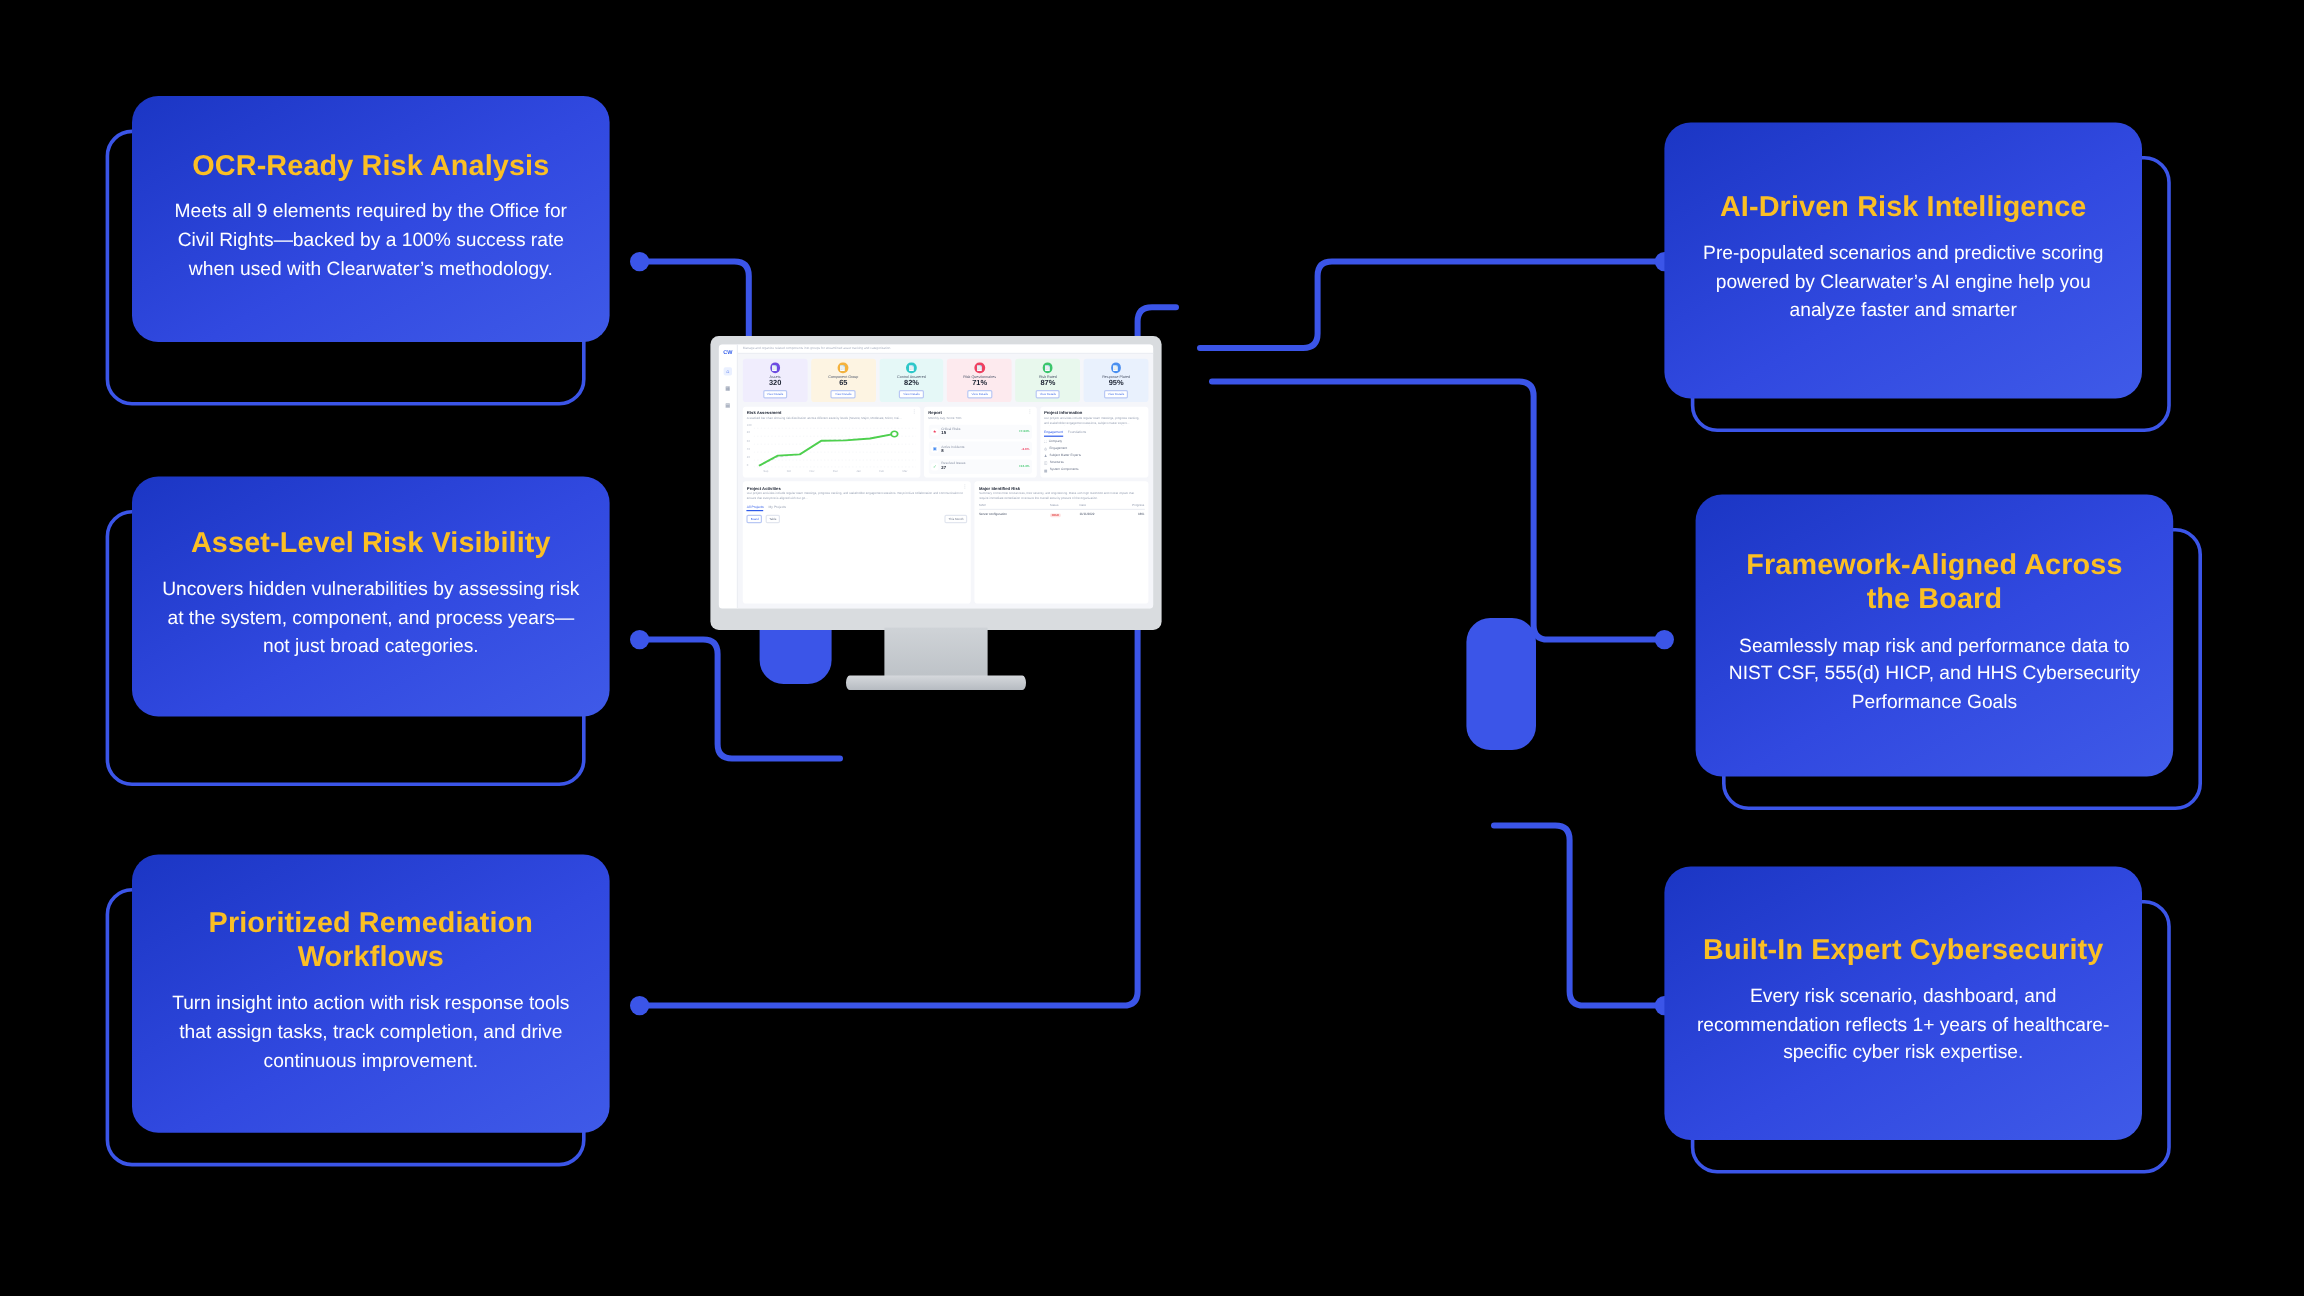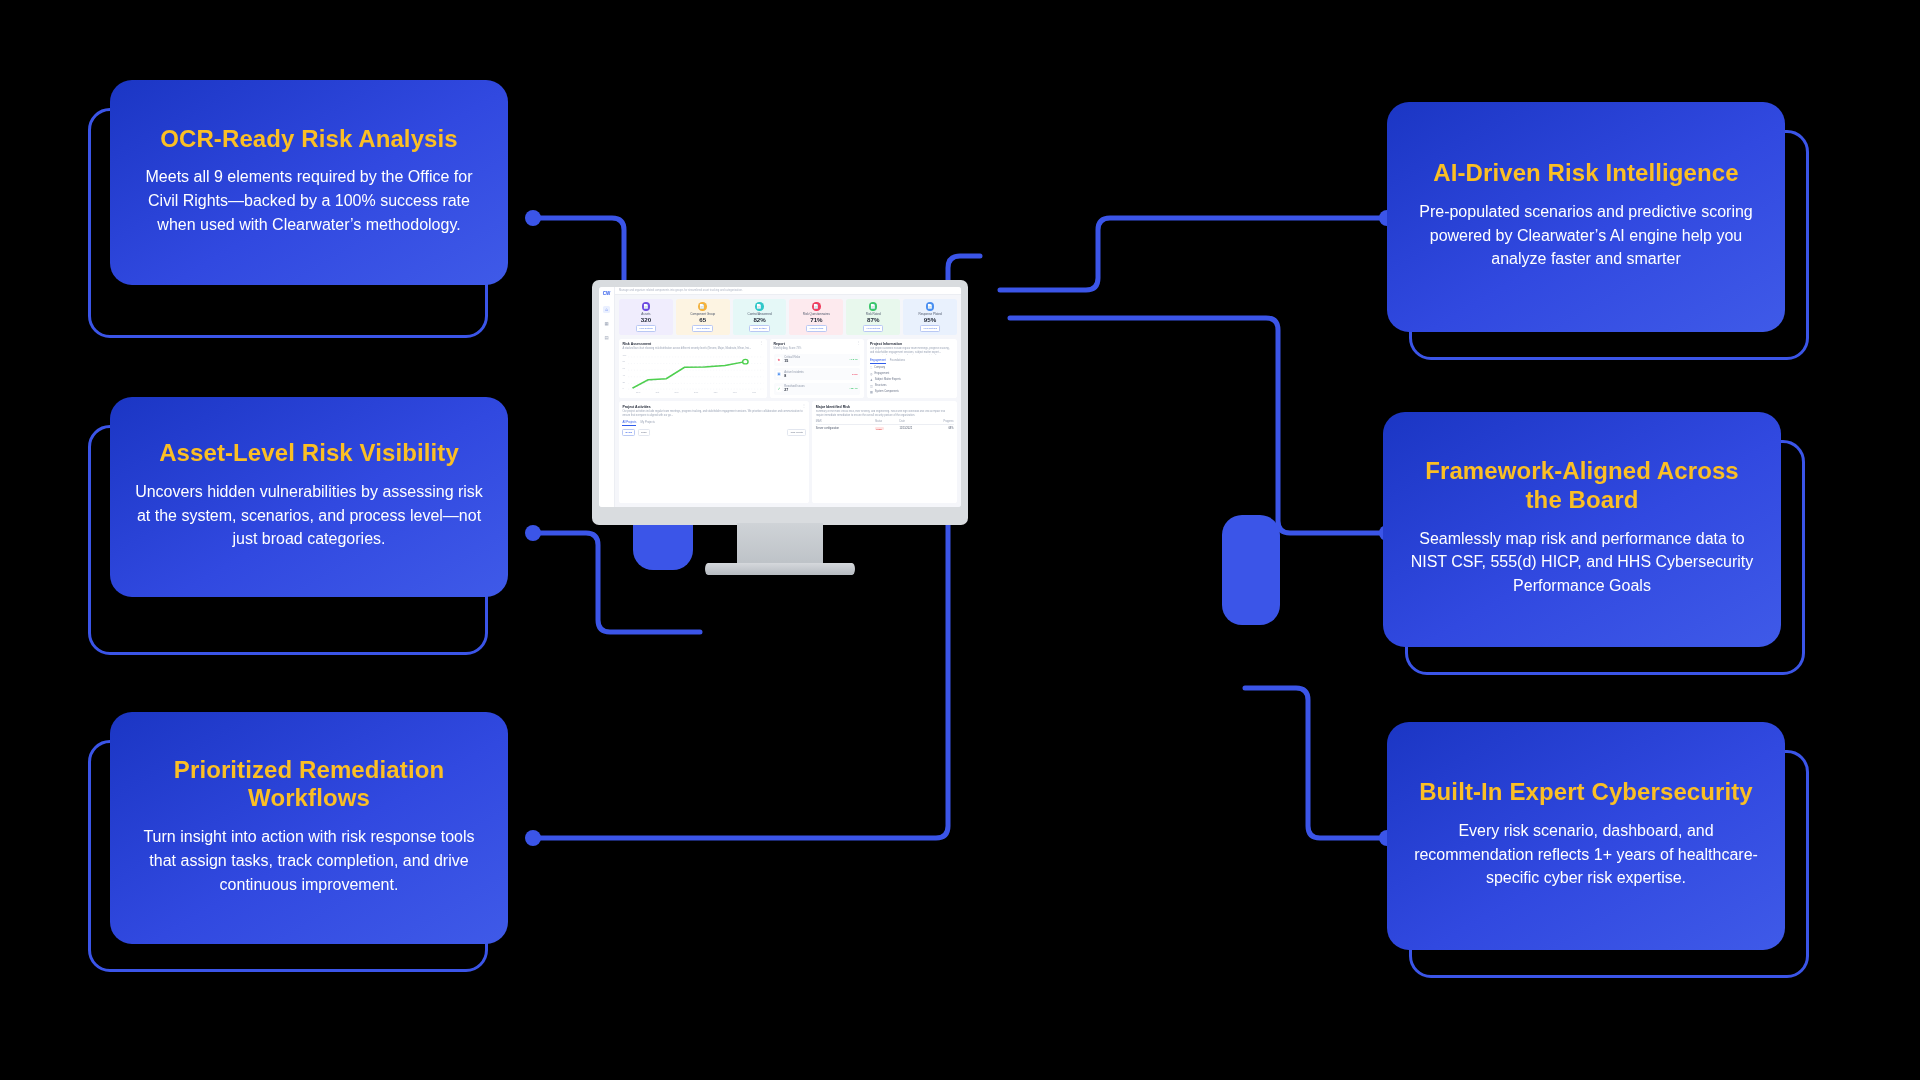--- a/index.html
+++ b/index.html
@@ -202,41 +202,41 @@
     <div class="card" style="left:0; top:0; width:398px; height:205px;">
       <h3>OCR-Ready Risk Analysis</h3>
       <p>Meets all 9 elements required by the Office for Civil Rights—backed by a 100% success rate when used with Clearwater’s methodology.</p>
     </div>
   </div>
 
   <div class="card-wrap" style="left:110px; top:397px; width:430px; height:230px;">
     <div class="ghost" style="left:-22px; top:28px; width:400px; height:230px;"></div>
     <div class="card" style="left:0; top:0; width:398px; height:200px;">
       <h3>Asset-Level Risk Visibility</h3>
-      <p>Uncovers hidden vulnerabilities by assessing risk at the system, scenarios, and process level—not just broad categories.</p>
+      <p>Uncovers hidden vulnerabilities by assessing risk at the system, component, and process years—not just broad categories.</p>
     </div>
   </div>
 
   <div class="card-wrap" style="left:110px; top:712px; width:430px; height:240px;">
     <div class="ghost" style="left:-22px; top:28px; width:400px; height:232px;"></div>
     <div class="card" style="left:0; top:0; width:398px; height:232px;">
       <h3>Prioritized Remediation Workflows</h3>
       <p>Turn insight into action with risk response tools that assign tasks, track completion, and drive continuous improvement.</p>
     </div>
   </div>
 
   <div class="card-wrap" style="left:1387px; top:102px; width:430px; height:230px;">
     <div class="ghost" style="left:22px; top:28px; width:400px; height:230px;"></div>
     <div class="card" style="left:0; top:0; width:398px; height:230px;">
       <h3>AI-Driven Risk Intelligence</h3>
       <p>Pre-populated scenarios and predictive scoring powered by Clearwater’s AI engine help you analyze faster and smarter</p>
     </div>
   </div>
 
-  <div class="card-wrap" style="left:1383px; top:412px; width:430px; height:240px;padding-left:12px;">
+  <div class="card-wrap" style="left:1413px; top:412px; width:430px; height:240px;padding-left:12px;">
     <div class="ghost" style="left:22px; top:28px; width:400px; height:235px;"></div>
     <div class="card" style="left:0; top:0; width:398px; height:235px;">
       <h3>Framework-Aligned Across the Board</h3>
       <p>Seamlessly map risk and performance data to NIST CSF, 555(d) HICP, and HHS Cybersecurity Performance Goals</p>
     </div>
   </div>
 
   <div class="card-wrap" style="left:1387px; top:722px; width:430px; height:240px;">
     <div class="ghost" style="left:22px; top:28px; width:400px; height:228px;"></div>
     <div class="card" style="left:0; top:0; width:398px; height:228px;">

